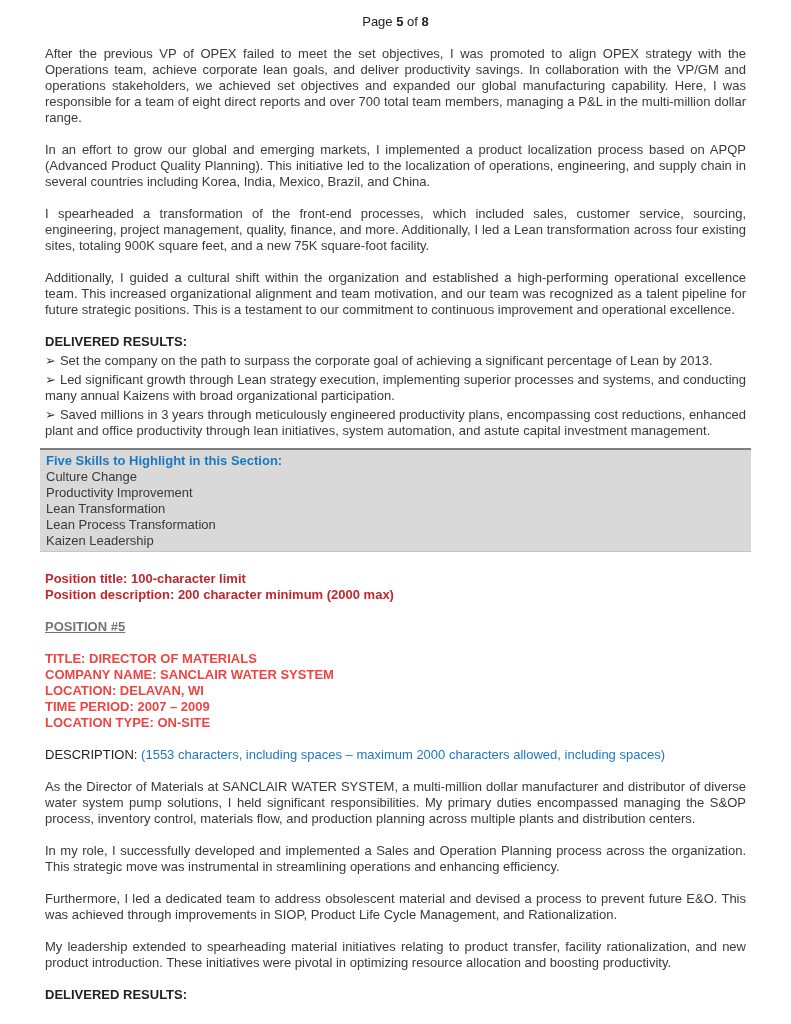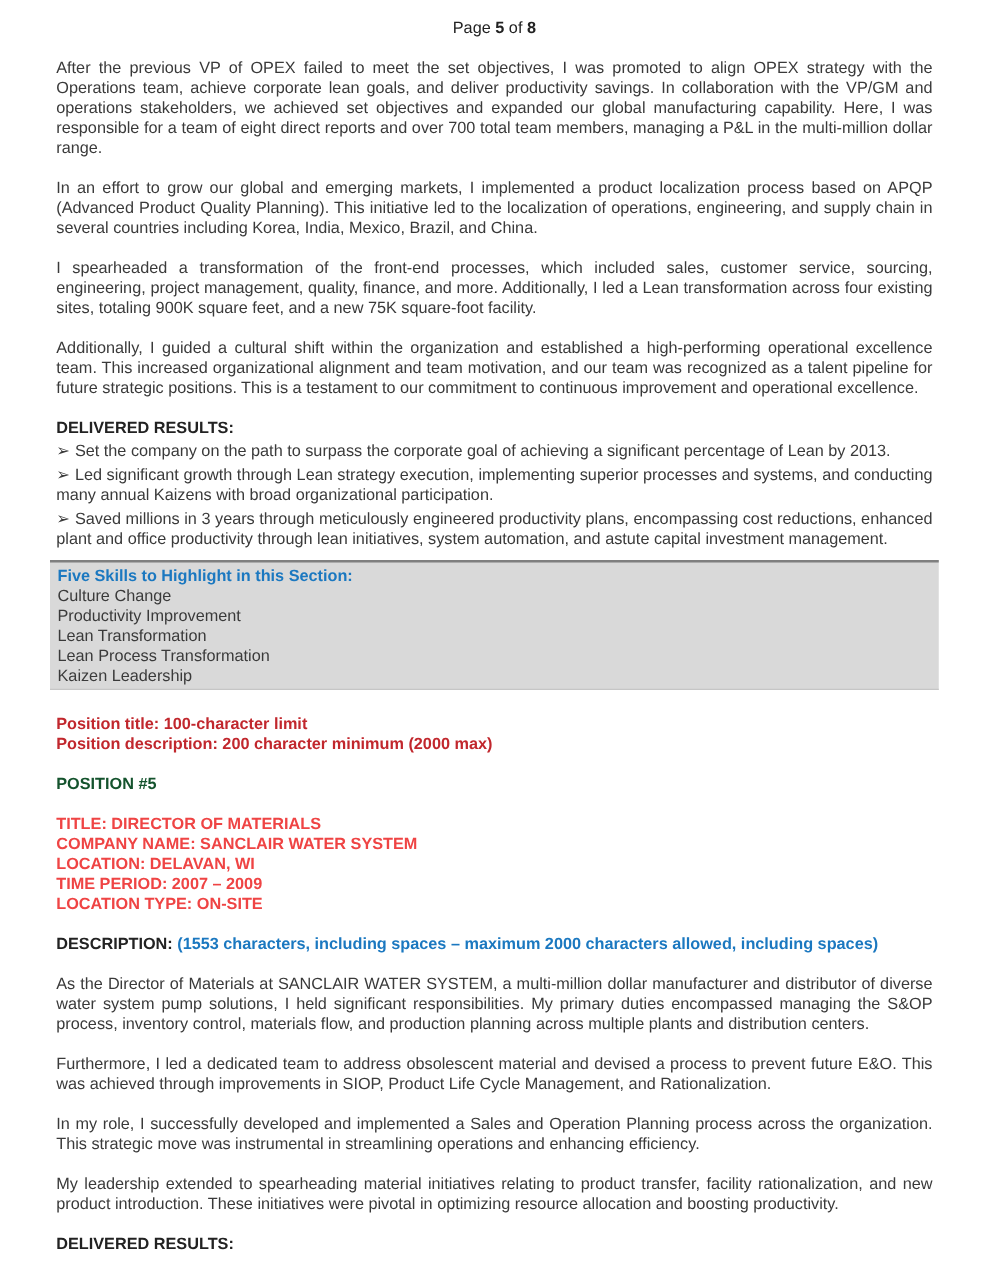--- a/index.html
+++ b/index.html
@@ -28,24 +28,24 @@
     background:var(--highlight-bg);
     border-top:2px solid var(--highlight-border);
     border-bottom:1px solid #c6c6c6;
     margin:0 -5px 19px -5px;
     padding:3px 6px 2px 6px;
   }
   .skills-heading{color:var(--accent-blue);font-weight:700;margin:0;}
   .skill-line{margin:0;}
   .guidelines{margin:0 0 16px 0;}
   .guideline{color:var(--accent-red);font-weight:700;margin:0;}
-  .position-heading{font-weight:700;color:#14532d;margin:0 0 16px 0;}
+  .position-heading{font-weight:700;color:#737373;margin:0 0 16px 0;text-decoration:underline;}
   .fields{margin:0 0 16px 0;}
   .field-line{font-weight:700;color:#ef4444;margin:0;}
-  .desc-line{margin:0 0 16px 0;font-weight:700;}
+  .desc-line{margin:0 0 16px 0;font-weight:400;}
   .desc-label{color:#222;}
   .desc-meta{color:var(--accent-blue);}
   .dr-heading-bottom{font-weight:700;color:#222;margin:0;}
 </style>
 </head>
 <body>
 
 <div class="page">
 
   <div class="page-header">
@@ -96,19 +96,19 @@
     <p class="field-line">TIME PERIOD: 2007 – 2009</p>
     <p class="field-line">LOCATION TYPE: ON-SITE</p>
   </div>
 
   <p class="desc-line">
     <span class="desc-label">DESCRIPTION:</span>
     <span class="desc-meta">(1553 characters, including spaces – maximum 2000 characters allowed, including spaces)</span>
   </p>
 
   <p class="para">As the Director of Materials at SANCLAIR WATER SYSTEM, a multi-million dollar manufacturer and distributor of diverse water system pump solutions, I held significant responsibilities. My primary duties encompassed managing the S&amp;OP process, inventory control, materials flow, and production planning across multiple plants and distribution centers.</p>
+  <p class="para">In my role, I successfully developed and implemented a Sales and Operation Planning process across the organization. This strategic move was instrumental in streamlining operations and enhancing efficiency.</p>
   <p class="para">Furthermore, I led a dedicated team to address obsolescent material and devised a process to prevent future E&amp;O. This was achieved through improvements in SIOP, Product Life Cycle Management, and Rationalization.</p>
-  <p class="para">In my role, I successfully developed and implemented a Sales and Operation Planning process across the organization. This strategic move was instrumental in streamlining operations and enhancing efficiency.</p>
   <p class="para">My leadership extended to spearheading material initiatives relating to product transfer, facility rationalization, and new product introduction. These initiatives were pivotal in optimizing resource allocation and boosting productivity.</p>
 
   <p class="dr-heading-bottom">DELIVERED RESULTS:</p>
 
 </div>
 
 </body></html>

